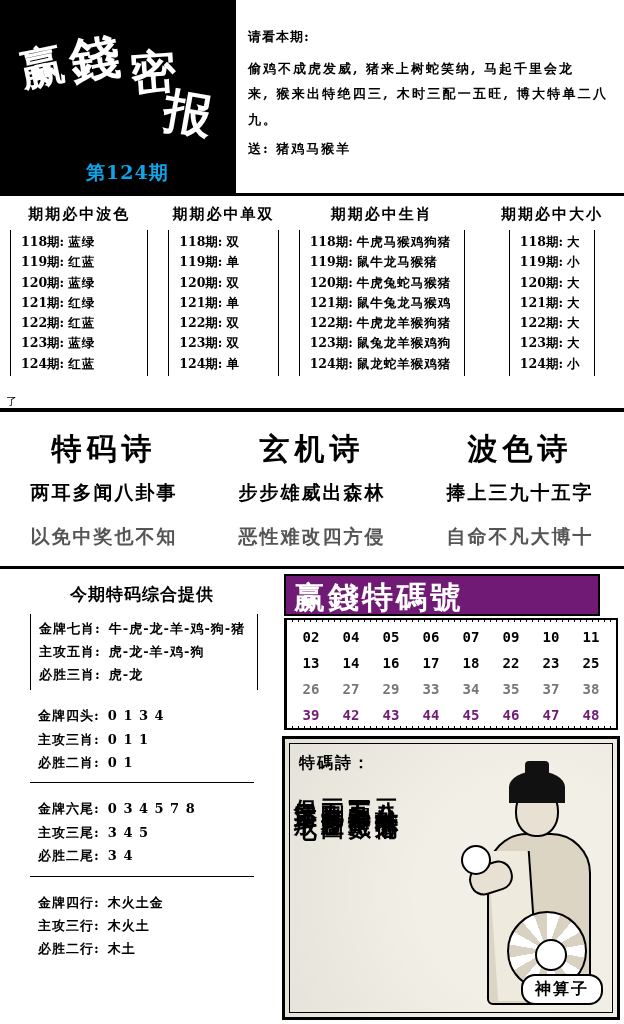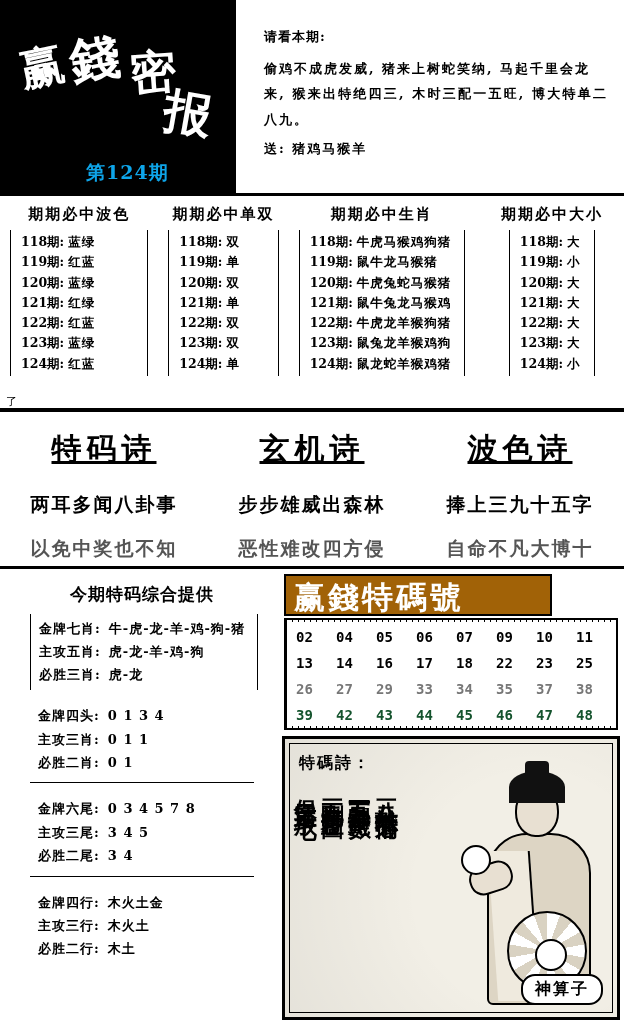--- a/index.html
+++ b/index.html
@@ -36,21 +36,21 @@
   .logo .c4 { left:150px; top:70px; font-size:48px; transform:rotate(10deg); }
   .issue {
     position:absolute; left:86px; top:160px;
     color:#0ea5e9; font-size:19px; font-weight:bold;
     font-family:"DejaVu Serif", serif;
     letter-spacing:1px;
   }
   .banner-right {
     position:absolute; left:236px; top:0; width:388px; height:193px;
     background:#fff;
-    padding:28px 16px 0 28px;
+    padding:28px 16px 0 12px;
   }
   .poem-title {
     font-size:13px; font-weight:bold; font-family:"DejaVu Serif", serif;
     letter-spacing:1px; margin-bottom:10px;
   }
   .poem-line {
     font-size:13px; font-family:"DejaVu Serif", serif;
     letter-spacing:2px; line-height:1.95; font-weight:bold;
     text-align:justify;
   }
@@ -94,21 +94,21 @@
   }
 
   
   .poems {
     position:absolute; left:0; top:415px; width:624px; height:150px;
     display:flex;
   }
   .poem-col { flex:1; text-align:center; padding-top:14px; }
   .poem-col .ptitle {
     font-size:30px; font-weight:bold; font-family:"DejaVu Serif", serif;
-    letter-spacing:5px; margin-bottom:22px;text-decoration:underline;
+    letter-spacing:5px; margin-bottom:10px;
   }
   .poem-col .pline {
     font-size:19px; font-weight:bold; font-family:"DejaVu Serif", serif;
     letter-spacing:2px; margin-bottom:18px;
   }
   .poem-col .pline.faded { color:#555; }
 
   
   .summary {
     position:absolute; left:8px; top:565px; width:268px; height:455px;
@@ -127,22 +127,22 @@
     line-height:1.75; white-space:nowrap;
   }
   .sum-row .k { letter-spacing:1px; }
   .sum-row .v { margin-left:8px; letter-spacing:1px; }
   .sum-group { margin-top:14px; padding-left:30px; }
   .sum-group .sum-row { line-height:1.8; }
   .sum-sep { height:1px; background:#000; margin:8px 22px 0 22px; }
 
   
   .num-banner {
-    position:absolute; left:284px; top:574px; width:268px; height:42px;
-    background:#a16207; border:2px solid #000;
+    position:absolute; left:284px; top:574px; width:316px; height:42px;
+    background:#701a75; border:2px solid #000;
     overflow:hidden;
   }
   .num-banner .txt {
     position:absolute; left:8px; top:1px; color:#fff;
     font-size:31px; font-weight:bold; font-family:"DejaVu Serif", serif;
     letter-spacing:3px;
   }
   .num-grid {
     position:absolute; left:284px; top:618px; width:334px; height:112px;
     border:2px solid #000;
@@ -150,22 +150,22 @@
     background:
       repeating-linear-gradient(90deg, #000 0 1px, transparent 1px 6px);
   }
   .num-grid-inner { background:#fff; width:100%; height:100%; padding:3px 6px; }
   .num-row {
     display:flex; justify-content:space-between;
     font-size:14px; font-weight:bold; font-family:"DejaVu Sans Mono", monospace;
     line-height:1.85;
   }
   .num-row.fade2 { color:#777; }
-  .num-row.fade3 { color:#14532d; }
-  .num-row span { width:30px; text-align:left; }
+  .num-row.fade3 { color:#701a75; }
+  .num-row span { width:30px; text-align:center; }
 
   
   .pic {
     position:absolute; left:282px; top:736px; width:338px; height:284px;
     border:3px solid #000; background:#f2efe6;
     overflow:hidden;
   }
   .pic .inner { position:absolute; inset:4px; border:1px solid #000; }
   .pic-title {
     position:absolute; left:14px; top:14px;

